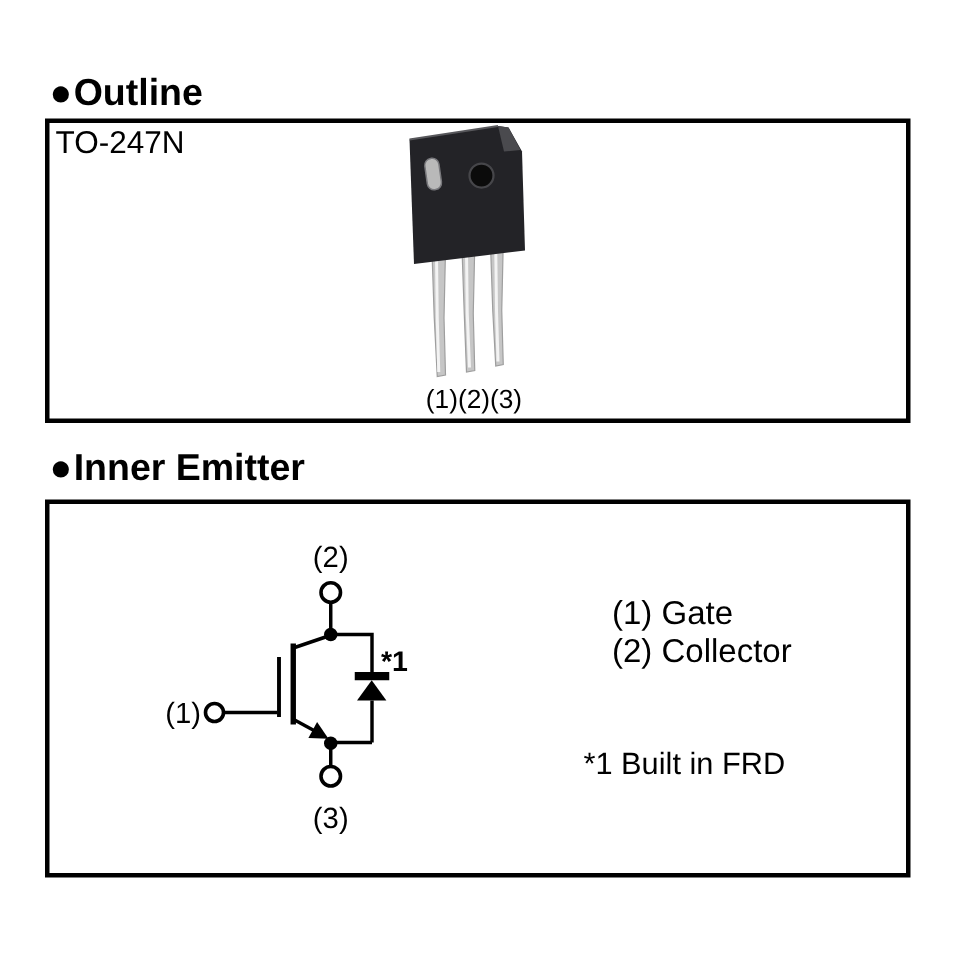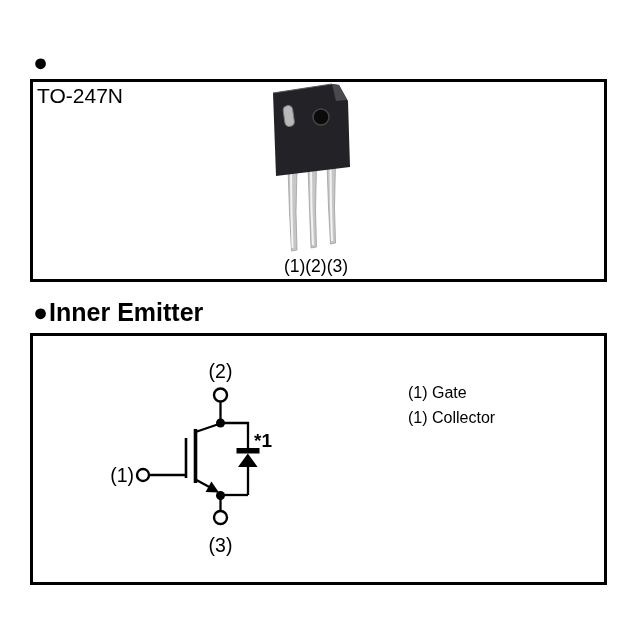--- a/index.html
+++ b/index.html
@@ -19,32 +19,33 @@
   }
   #outline-panel{top:79px;height:203px;}
   #inner-circuit-panel{top:333px;height:252px;}
   #outline-header{top:49px;}
   #inner-circuit-header{top:299px;}
   .package-label{
     position:absolute;left:4px;top:2px;font-size:21px;line-height:23px;
   }
   .panel-svg{position:absolute;left:0;top:0;}
   .legend-block{
-    position:absolute;left:375px;top:44px;font-size:16px;line-height:25px;white-space:nowrap;
+    position:absolute;left:375px;top:60px;font-size:22px;line-height:25px;white-space:nowrap;
   }
   .note-line{
     position:absolute;left:356px;top:162px;font-size:20.5px;line-height:24px;white-space:nowrap;
   }
   svg text{font-family:"Liberation Sans", sans-serif;fill:#000;}
 </style>
 </head>
 <body>
 
 <div class="section-header" id="outline-header">
   <span class="bullet">●</span>
+    <span>Outline</span>
 </div>
 
 <div class="panel" id="outline-panel">
   <div class="package-label">TO-247N</div>
 
   <svg class="panel-svg" width="571" height="197" viewBox="0 0 571 197">
 
     <g>
       <polygon points="255,86 264,85 263,130 264,168 258.5,169 256.5,130" fill="#c6c6c6" stroke="#9e9e9e" stroke-width="0.8"></polygon>
       <polyline points="258,88 258.5,130 259.5,166" fill="none" stroke="#f3f3f3" stroke-width="2"></polyline>
@@ -104,16 +105,17 @@
     </g>
 
     <text x="187.5" y="42" text-anchor="middle" font-size="19.5">(2)</text>
     <text x="101" y="146" text-anchor="end" font-size="19.5">(1)</text>
     <text x="187.5" y="216" text-anchor="middle" font-size="19.5">(3)</text>
     <text x="221" y="111" font-size="19" font-weight="bold">*1</text>
   </svg>
 
   <div class="legend-block">
     <div>(1) Gate</div>
-    <div>(1) Collector</div>
+    <div>(2) Collector</div>
   </div>
 
+  <div class="note-line">*1 Built in FRD</div>
 </div>
 
 </body></html>

